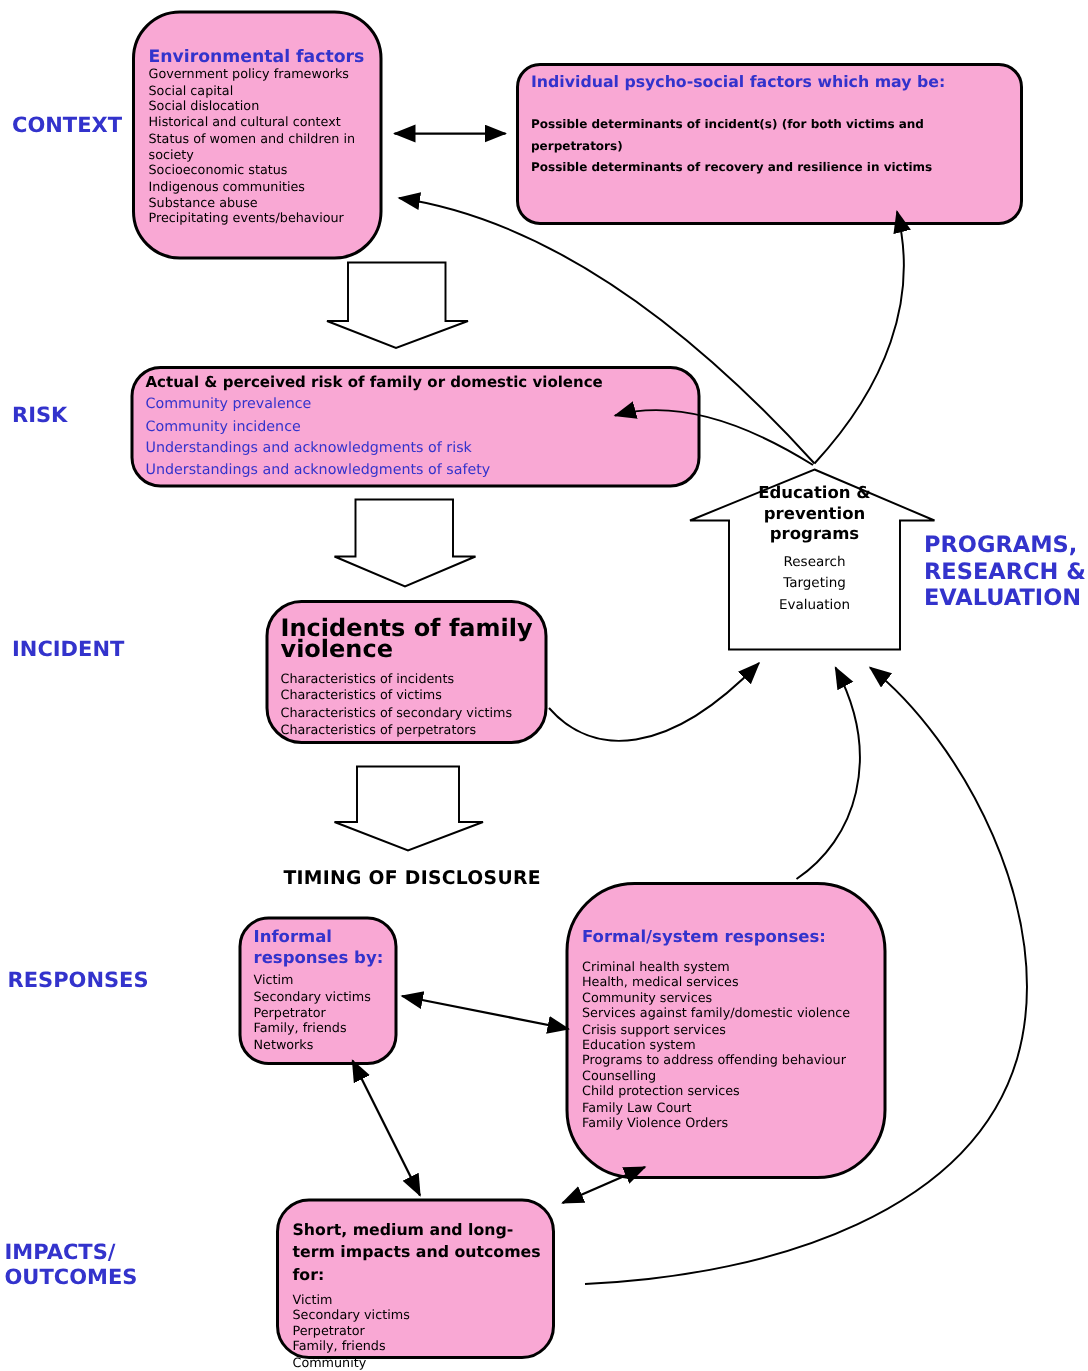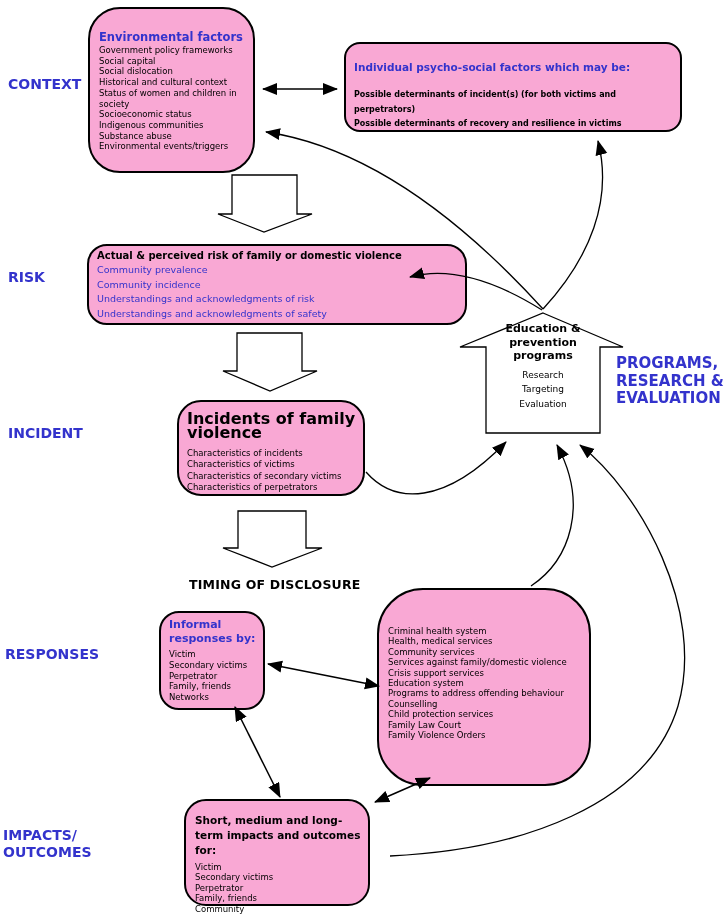--- a/index.html
+++ b/index.html
@@ -7,21 +7,21 @@
          font-family:"DejaVu Sans","Liberation Sans",sans-serif;color:#000;overflow:hidden;}
   .box{position:absolute;background:#f9a8d4;border:2px solid #000;box-sizing:border-box;z-index:1;}
   .bt{font-weight:bold;}
   .blue{color:#3333CC;}
   .items .li{white-space:normal;}
   
   .env{left:88px;top:7px;width:167px;height:166px;border-radius:32px;padding:22px 6px 0 9px;}
   .env .bt{font-size:11.5px;line-height:13px;}
   .env .items{margin-top:1px;font-size:8.5px;line-height:10.7px;}
   
-  .psych{left:344px;top:42px;width:338px;height:90px;border-radius:16px;padding:16px 2px 0 8px;}
+  .psych{left:344px;top:42px;width:338px;height:108px;border-radius:16px;padding:4px 2px 0 8px;}
   .psych .bt{font-size:10.5px;line-height:14px;}
   .psych .items{margin-top:14px;font-size:8px;line-height:14.6px;font-weight:bold;font-weight:normal;}
   .psych .items .li{font-weight:bold;font-weight:600;}
   
   .riskbox{left:87px;top:244px;width:380px;height:81px;border-radius:20px;padding:3px 4px 0 8px;}
   .riskbox .bt{font-size:10px;line-height:14px;white-space:nowrap;}
   .riskbox .items{font-size:9.5px;line-height:14.6px;color:#3333CC;}
   
   .inc{left:177px;top:400px;width:188px;height:96px;border-radius:24px;padding:10px 4px 0 8px;}
   .inc .bt{font-size:16px;line-height:14px;}
@@ -68,21 +68,21 @@
     <div class="bt blue">Environmental factors</div>
     <div class="items">
         <div class="li">Government policy frameworks</div>
         <div class="li">Social capital</div>
         <div class="li">Social dislocation</div>
         <div class="li">Historical and cultural context</div>
         <div class="li">Status of women and children in society</div>
         <div class="li">Socioeconomic status</div>
         <div class="li">Indigenous communities</div>
         <div class="li">Substance abuse</div>
-        <div class="li">Environmental events/triggers</div>
+        <div class="li">Precipitating events/behaviour</div>
       </div>
   </div>
 
   <div class="box psych">
     <div class="bt blue">Individual psycho-social factors which may be:</div>
     <div class="items">
         <div class="li">Possible determinants of incident(s) (for both victims and perpetrators)</div>
         <div class="li">Possible determinants of recovery and resilience in victims</div>
       </div>
   </div>
@@ -114,20 +114,21 @@
     <div class="items">
         <div class="li">Victim</div>
         <div class="li">Secondary victims</div>
         <div class="li">Perpetrator</div>
         <div class="li">Family, friends</div>
         <div class="li">Networks</div>
       </div>
   </div>
 
   <div class="box formal">
+    <div class="bt blue">Formal/system responses:</div>
     <div class="items">
         <div class="li">Criminal health system</div>
         <div class="li">Health, medical services</div>
         <div class="li">Community services</div>
         <div class="li">Services against family/domestic violence</div>
         <div class="li">Crisis support services</div>
         <div class="li">Education system</div>
         <div class="li">Programs to address offending behaviour</div>
         <div class="li">Counselling</div>
         <div class="li">Child protection services</div>

